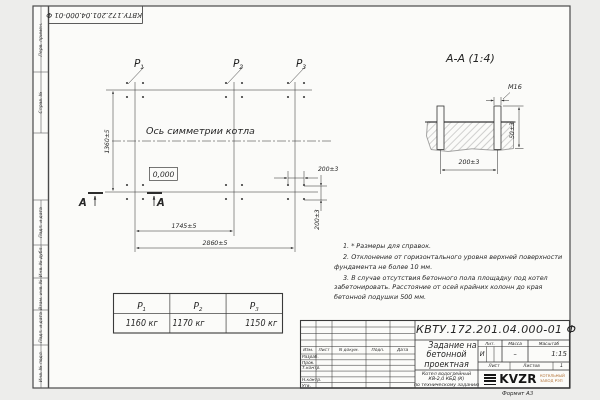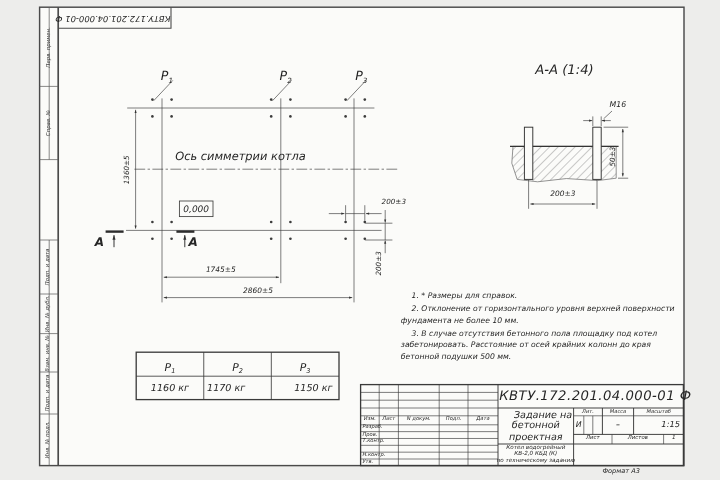--- a/index.html
+++ b/index.html
@@ -284,16 +284,24 @@
 <div class="t c" style="left:478px;top:362px;width:32px;height:8px;line-height:8px;font-size:4.5px;">Лист</div>
 <div class="t c" style="left:510px;top:362px;width:43px;height:8px;line-height:8px;font-size:4.5px;">Листов</div>
 <div class="t c" style="left:553px;top:362px;width:17px;height:8px;line-height:8px;font-size:4.8px;">1</div>
 
 <div class="t stack" style="left:415px;top:370.5px;width:63px;height:17px;">
   <div style="font-size:4.7px;line-height:5.6px;">Котел водогрейный</div>
   <div style="font-size:4.7px;line-height:5.6px;">КВ-2,0 КБД (К)</div>
   <div style="font-size:4.7px;line-height:5.6px;">по техническому заданию</div>
 </div>
 
+<div style="position:absolute;left:479px;top:370.5px;width:91px;height:17px;display:flex;align-items:center;justify-content:center;gap:3px;">
+  <div class="logo-glyph"></div>
+  <span style="font-size:12px;font-weight:bold;color:#151515;letter-spacing:0.3px;">KVZR</span>
+  <span class="stack" style="align-items:flex-start;">
+    <span style="font-size:3.8px;color:#b5763c;line-height:4.6px;">КОТЕЛЬНЫЙ</span>
+    <span style="font-size:3.8px;color:#b5763c;line-height:4.6px;">ЗАВОД РЭП</span>
+  </span>
+</div>
 
 <div class="t" style="left:502px;top:391px;font-size:5.5px;">Формат А3</div>
 
 </div>
 
 </body></html>

